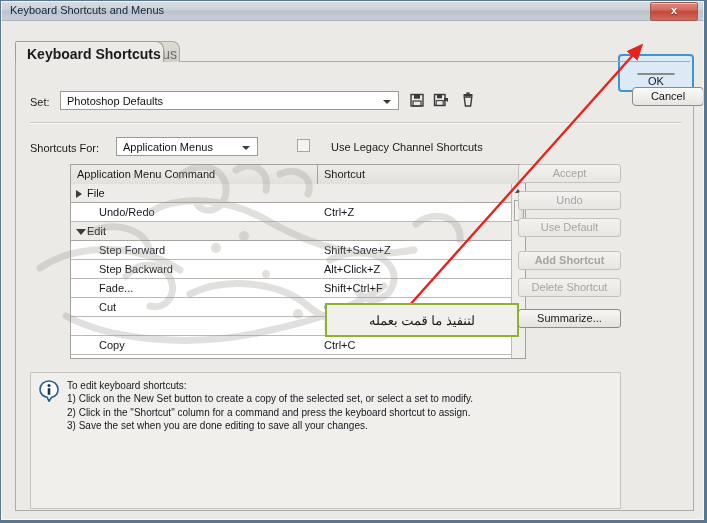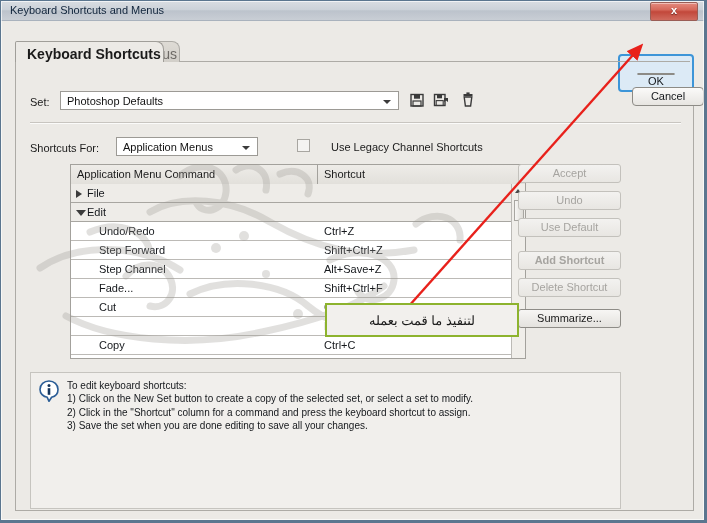--- a/index.html
+++ b/index.html
@@ -514,36 +514,36 @@
           <div id="head-split"></div>
           <div class="th" id="th-sc">Shortcut</div>
         </div>
 
         <div id="table-rows">
           <div class="row group">
             <div class="tri closed"></div>
             <div class="cmd">File</div>
             <div class="sc"></div>
           </div>
+          <div class="row child">
+            <div class="cmd">Undo/Redo</div>
+            <div class="sc">Ctrl+Z</div>
+          </div>
           <div class="row group">
             <div class="tri open"></div>
             <div class="cmd">Edit</div>
             <div class="sc"></div>
           </div>
           <div class="row child">
-            <div class="cmd">Undo/Redo</div>
-            <div class="sc">Ctrl+Z</div>
+            <div class="cmd">Step Forward</div>
+            <div class="sc">Shift+Save+Z</div>
           </div>
           <div class="row child">
-            <div class="cmd">Step Forward</div>
-            <div class="sc">Shift+Ctrl+Z</div>
-          </div>
-          <div class="row child">
-            <div class="cmd">Step Channel</div>
-            <div class="sc">Alt+Save+Z</div>
+            <div class="cmd">Step Backward</div>
+            <div class="sc">Alt+Click+Z</div>
           </div>
           <div class="row child">
             <div class="cmd">Fade...</div>
             <div class="sc">Shift+Ctrl+F</div>
           </div>
           <div class="row child">
             <div class="cmd">Cut</div>
             <div class="sc">Ctrl+X</div>
           </div>
           <div class="row child">

